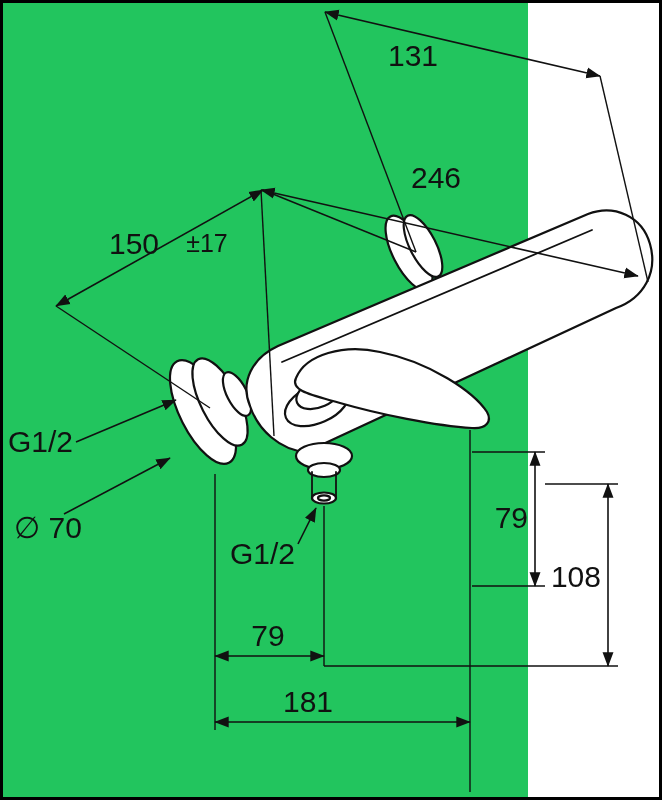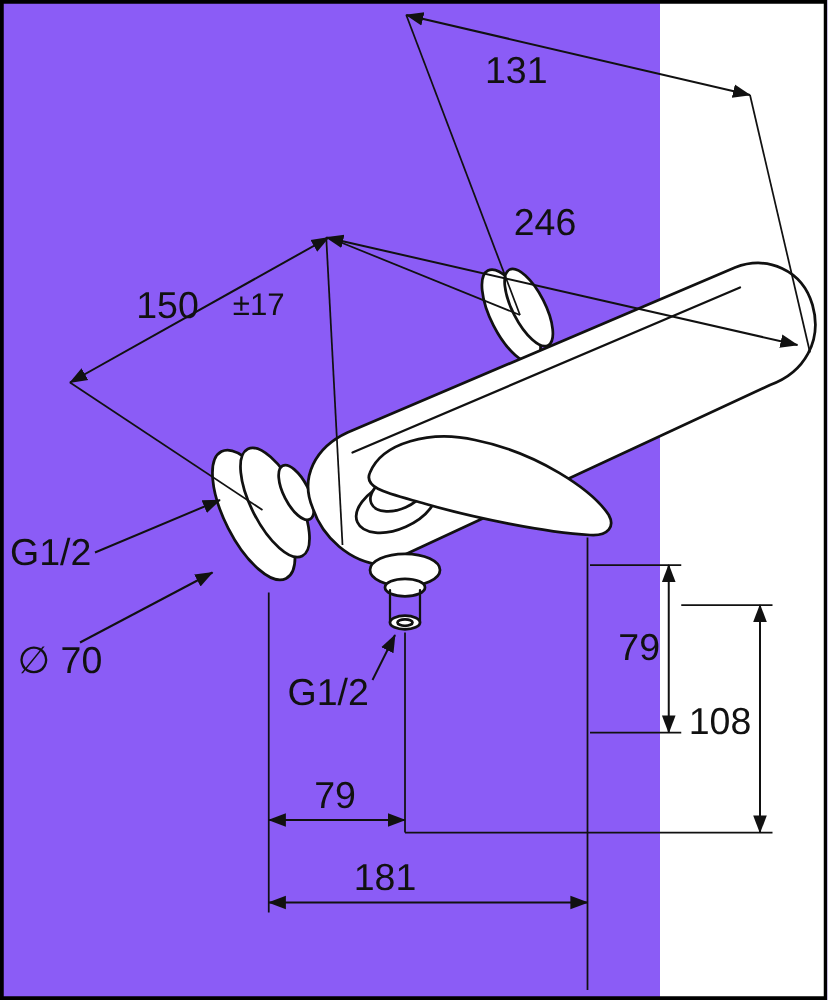--- a/index.html
+++ b/index.html
@@ -1,19 +1,19 @@
 <!DOCTYPE html>
 <html><head>
 <meta charset="utf-8">
 <style>
   html,body { margin:0; padding:0; background:#ffffff; }
   .stage {
     position:relative;
     width:528px; height:800px;
-    background:#8b5cf6;
+    background:#22c55e;
     font-family:"Liberation Sans", sans-serif;
   }
   svg { display:block; }
   .outline  { fill:#ffffff; stroke:#111111; stroke-width:2.2; stroke-linejoin:round; stroke-linecap:round; }
   .edge     { fill:none;    stroke:#111111; stroke-width:1.8; stroke-linecap:round; }
   .dimline  { fill:none;    stroke:#111111; stroke-width:1.6; }
   .extline  { fill:none;    stroke:#111111; stroke-width:1.4; }
   .dimtext  { font-family:"Liberation Sans", sans-serif; font-size:30px; fill:#111111; }
   .dimtext-small { font-family:"Liberation Sans", sans-serif; font-size:25px; fill:#111111; }
   .frame    { fill:none; stroke:#000000; stroke-width:3; }

